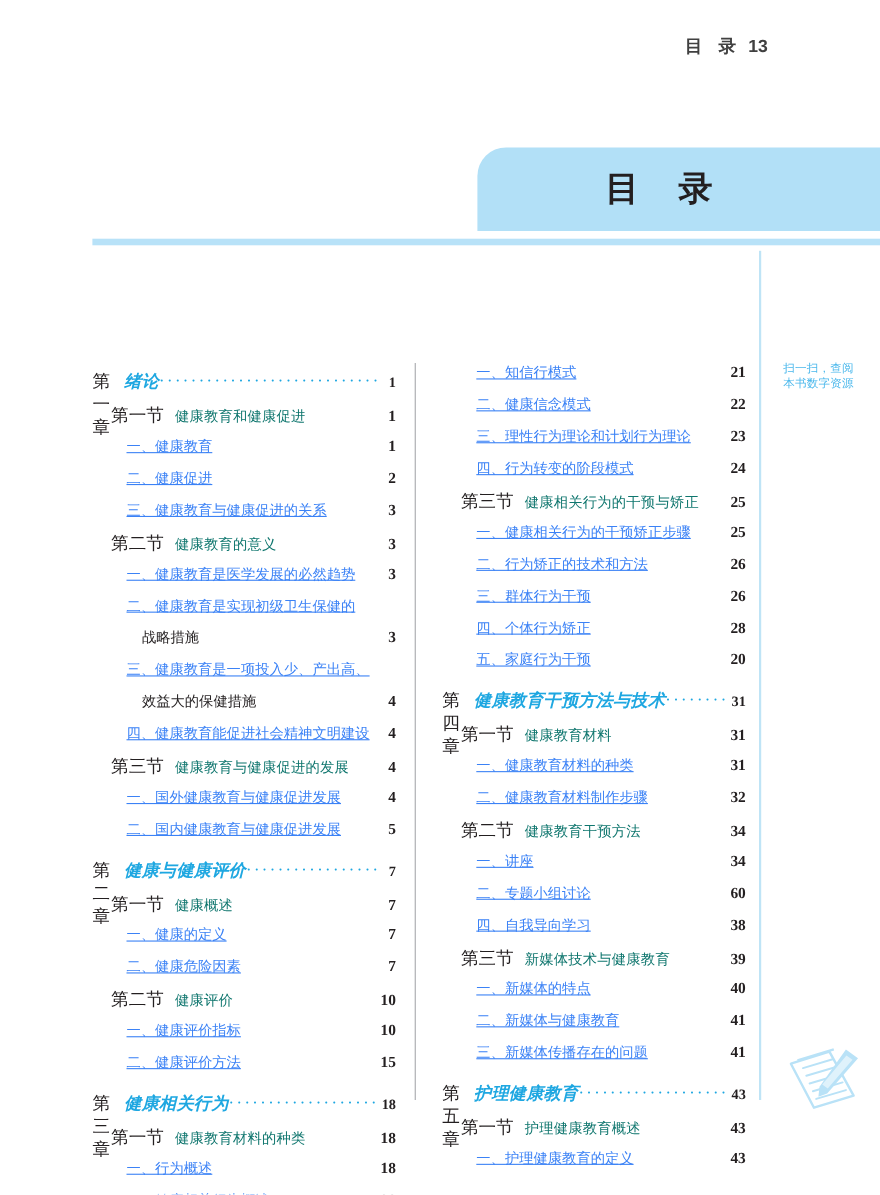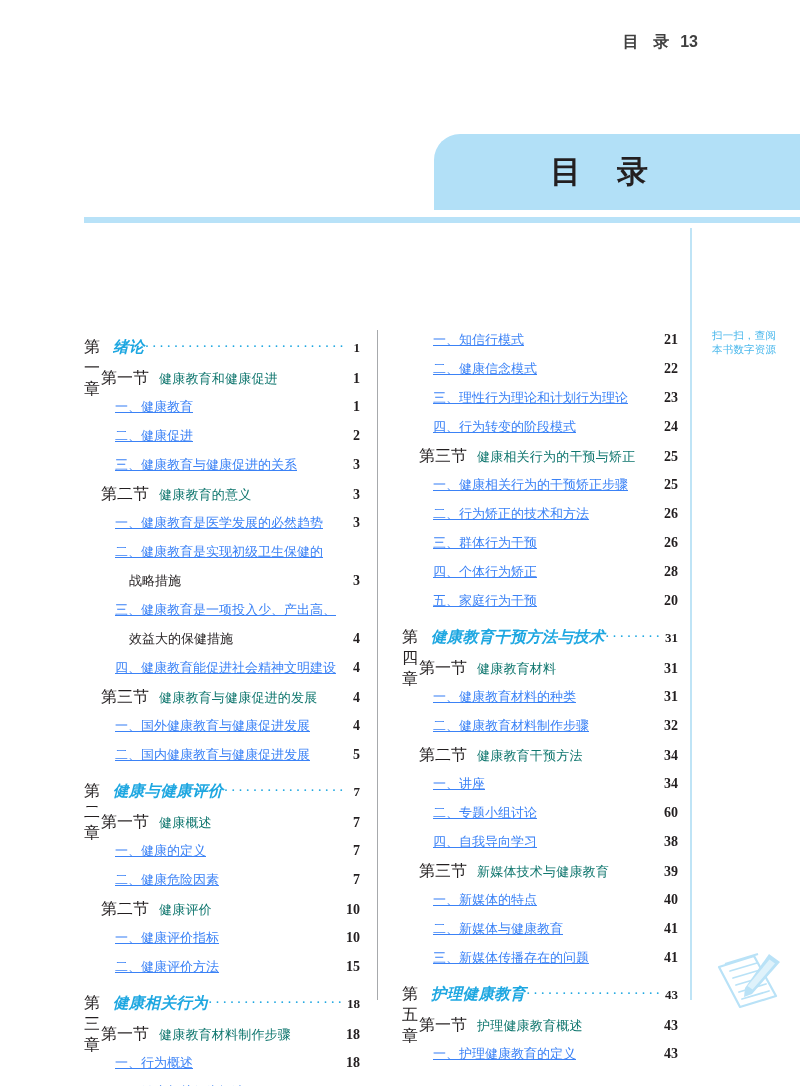--- a/index.html
+++ b/index.html
@@ -332,21 +332,21 @@
       <span class="pg">15</span>
     </div>
     <div class="toc-entry lvl-chapter">
       <span>第三章</span>
       <span class="txt"><span class="chap-gap"></span><span class="txt">健康相关行为</span></span>
       <span class="leader">························································································································</span>
       <span class="pg">18</span>
     </div>
     <div class="toc-entry lvl-section no-leader">
       <span>第一节</span>
-      <span class="txt"><span class="sec-gap"></span><span class="txt">健康教育材料制作步骤</span></span>
+      <span class="txt"><span class="sec-gap"></span><span class="txt">健康教育材料的种类</span></span>
       <span class="leader">&nbsp;</span>
       <span class="pg">18</span>
     </div>
     <div class="toc-entry lvl-item no-leader">
       <span class="txt">一、行为概述</span>
       <span class="leader">&nbsp;</span>
       <span class="pg">18</span>
     </div>
     <div class="toc-entry lvl-item no-leader">
       <span class="txt">二、健康相关行为概述</span>

